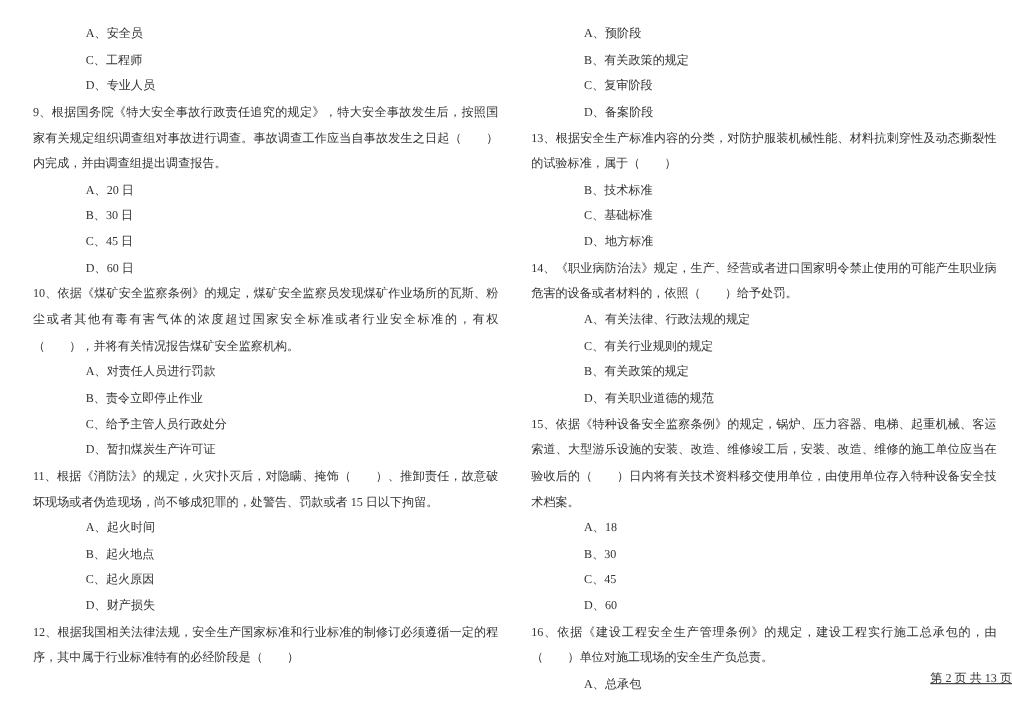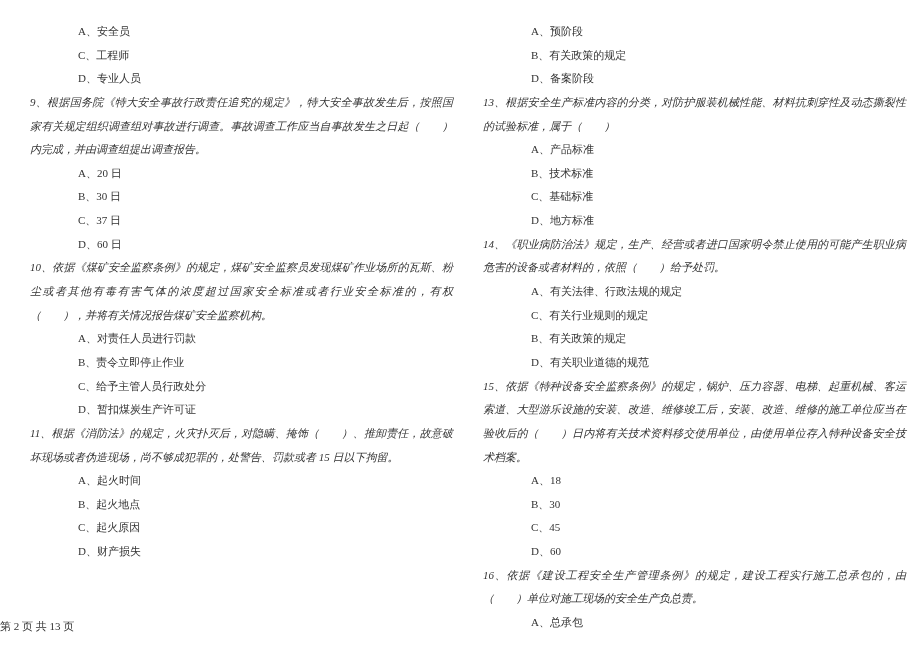--- a/index.html
+++ b/index.html
@@ -24,68 +24,69 @@
       line-height: 2.15;
     }
     .column-left { padding-left: 0; }
     .column-right { padding-right: 0; }
     .option {
       padding-left: 48px;
     }
     .question {
       padding-left: 0;
       text-align: justify;
-      font-style: italic;
     }
     .footer {
       position: absolute;
-      bottom: 16px;
+      bottom: 26px;
       left: 0;
       right: 0;
-      text-align: left;
+      text-align: right;
       font-size: 11px;
       color: #333;
+      text-decoration: underline;
     }
   </style>
 </head>
 <body>
 
 <div class="page">
   <div class="column column-left">
     <div class="option">A、安全员</div>
     <div class="option">C、工程师</div>
     <div class="option">D、专业人员</div>
 
     <div class="question">9、根据国务院《特大安全事故行政责任追究的规定》，特大安全事故发生后，按照国家有关规定组织调查组对事故进行调查。事故调查工作应当自事故发生之日起（　　）内完成，并由调查组提出调查报告。</div>
     <div class="option">A、20 日</div>
     <div class="option">B、30 日</div>
-    <div class="option">C、37 日</div>
+    <div class="option">C、45 日</div>
     <div class="option">D、60 日</div>
 
     <div class="question">10、依据《煤矿安全监察条例》的规定，煤矿安全监察员发现煤矿作业场所的瓦斯、粉尘或者其他有毒有害气体的浓度超过国家安全标准或者行业安全标准的，有权（　　），并将有关情况报告煤矿安全监察机构。</div>
     <div class="option">A、对责任人员进行罚款</div>
     <div class="option">B、责令立即停止作业</div>
     <div class="option">C、给予主管人员行政处分</div>
     <div class="option">D、暂扣煤炭生产许可证</div>
 
     <div class="question">11、根据《消防法》的规定，火灾扑灭后，对隐瞒、掩饰（　　）、推卸责任，故意破坏现场或者伪造现场，尚不够成犯罪的，处警告、罚款或者 15 日以下拘留。</div>
     <div class="option">A、起火时间</div>
     <div class="option">B、起火地点</div>
     <div class="option">C、起火原因</div>
     <div class="option">D、财产损失</div>
 
+    <div class="question">12、根据我国相关法律法规，安全生产国家标准和行业标准的制修订必须遵循一定的程序，其中属于行业标准特有的必经阶段是（　　）</div>
   </div>
 
   <div class="column column-right">
     <div class="option">A、预阶段</div>
     <div class="option">B、有关政策的规定</div>
+    <div class="option">C、复审阶段</div>
     <div class="option">D、备案阶段</div>
 
     <div class="question">13、根据安全生产标准内容的分类，对防护服装机械性能、材料抗刺穿性及动态撕裂性的试验标准，属于（　　）</div>
-    <div class="option">A、产品标准</div>
     <div class="option">B、技术标准</div>
     <div class="option">C、基础标准</div>
     <div class="option">D、地方标准</div>
 
     <div class="question">14、《职业病防治法》规定，生产、经营或者进口国家明令禁止使用的可能产生职业病危害的设备或者材料的，依照（　　）给予处罚。</div>
     <div class="option">A、有关法律、行政法规的规定</div>
     <div class="option">C、有关行业规则的规定</div>
     <div class="option">B、有关政策的规定</div>
     <div class="option">D、有关职业道德的规范</div>
 

